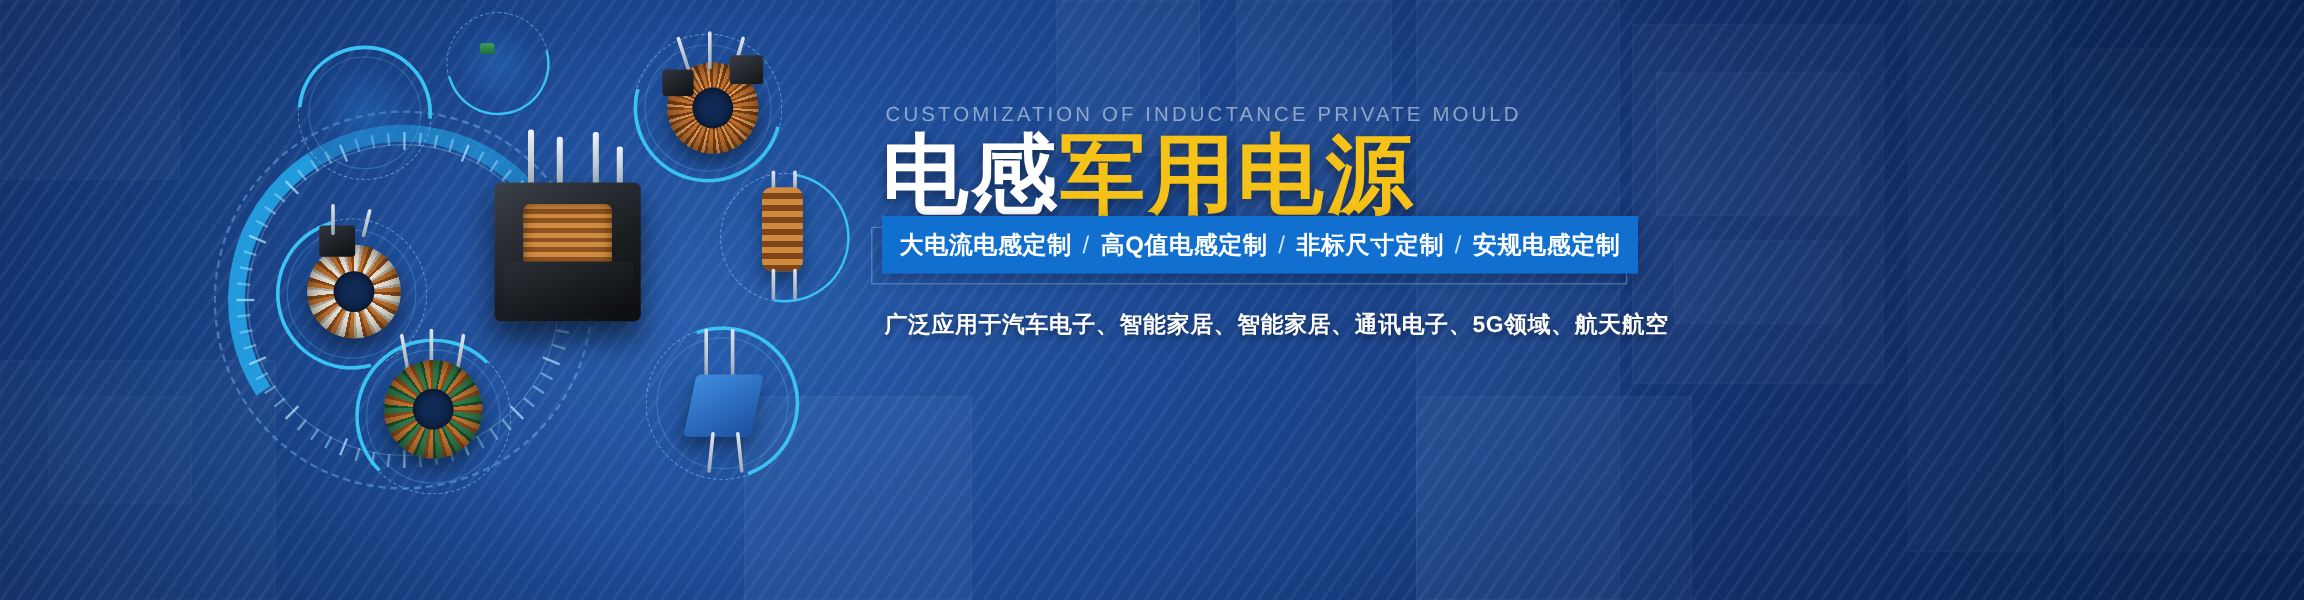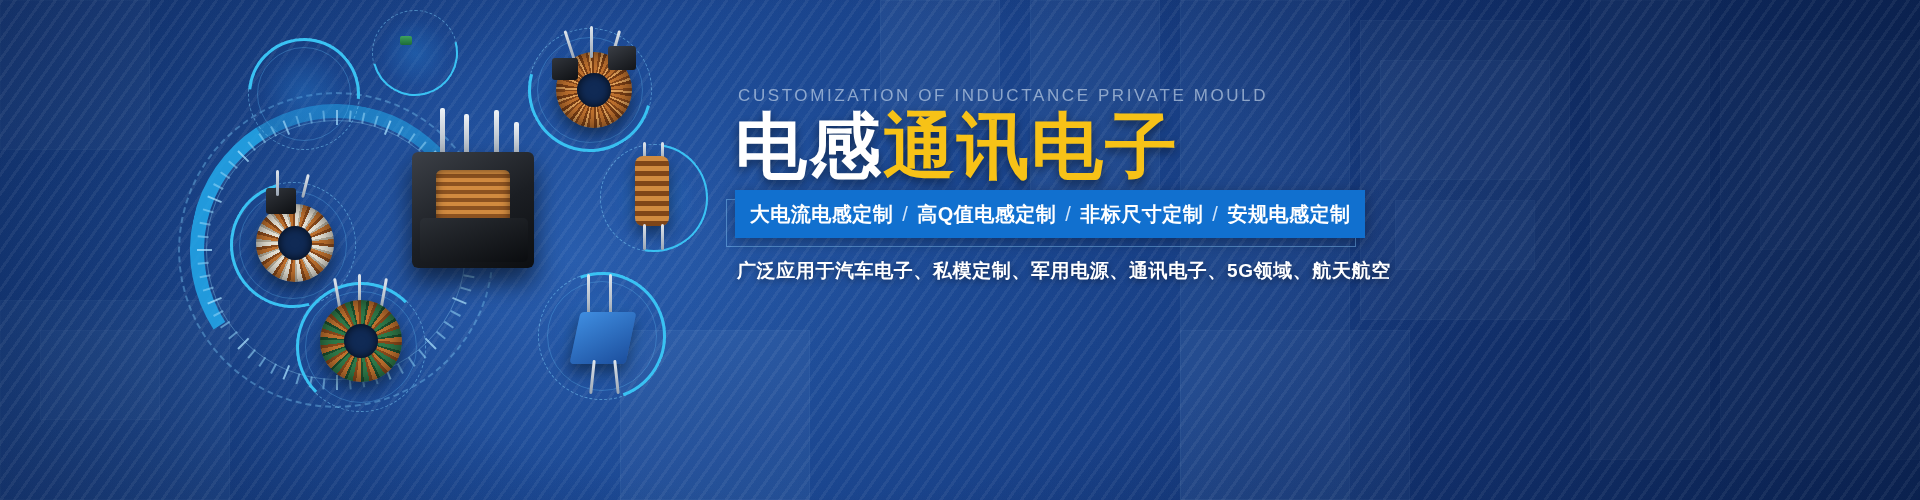--- a/index.html
+++ b/index.html
@@ -96,21 +96,21 @@
       box-shadow:0 8px 16px rgba(0,0,0,.45);border-radius:4px;}
 
   
   .content{position:absolute;left:735px;top:0;width:1185px;height:500px;}
   .eyebrow{position:absolute;left:3px;top:86px;font-size:17px;letter-spacing:2.6px;
       color:rgba(206,222,240,.62);white-space:nowrap;font-weight:400;}
   .title{position:absolute;left:0;top:110px;white-space:nowrap;
       font-size:72px;font-weight:700;line-height:1;letter-spacing:2px;}
   .title .w{color:#ffffff;text-shadow:0 4px 10px rgba(0,0,0,.45);}
   .title .y{color:#f7c217;text-shadow:0 4px 10px rgba(0,0,0,.45);}
-  .feature-wrap{position:absolute;left:0;top:190px;width:630px;}
+  .feature-wrap{position:absolute;left:0;top:180px;width:630px;}
   .feature-bar{position:relative;height:48px;background:#1170cf;
       display:flex;align-items:center;justify-content:center;
       box-shadow:0 4px 14px rgba(0,0,0,.30);}
   .feature-bar .ftxt{font-size:20px;font-weight:700;color:#fff;letter-spacing:.5px;white-space:nowrap;}
   .feature-bar .sep{color:#cfe4fa;font-weight:400;padding:0 9px;}
   .feature-outline{position:absolute;left:-9px;top:9px;width:630px;height:48px;
       border:1px solid rgba(120,185,240,.55);pointer-events:none;}
   .desc{position:absolute;left:2px;top:258px;font-size:19px;font-weight:700;color:#ffffff;
       letter-spacing:.6px;white-space:nowrap;text-shadow:0 2px 6px rgba(0,0,0,.40);}
 </style>
@@ -314,27 +314,27 @@
       <div class="lead" style="left:40px;top:74px;height:34px;transform:rotate(-6deg);"></div>
     </div>
 
   </div>
 
   <div class="content">
 
     <div class="eyebrow">CUSTOMIZATION OF INDUCTANCE PRIVATE MOULD</div>
 
     <div class="title">
-      <span class="w">电感</span><span class="y">通讯电子</span>
+      <span class="w">电感</span><span class="y">军用电源</span>
     </div>
 
     <div class="feature-wrap">
       <div class="feature-outline"></div>
       <div class="feature-bar">
         <span class="ftxt" id="featline"><span>大电流电感定制</span><span class="sep">/</span><span>高Q值电感定制</span><span class="sep">/</span><span>非标尺寸定制</span><span class="sep">/</span><span>安规电感定制</span></span>
       </div>
     </div>
 
-    <div class="desc">广泛应用于汽车电子、私模定制、军用电源、通讯电子、5G领域、航天航空</div>
+    <div class="desc">广泛应用于汽车电子、智能家居、智能家居、通讯电子、5G领域、航天航空</div>
 
   </div>
 
 </div>
 
 </body></html>

